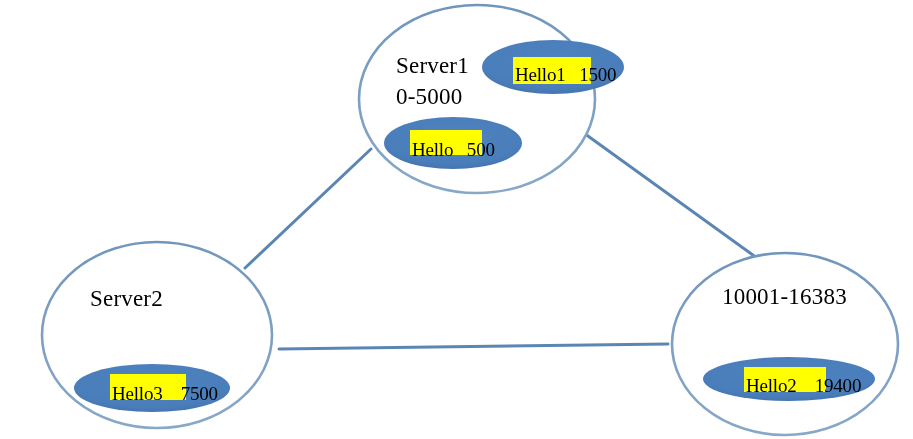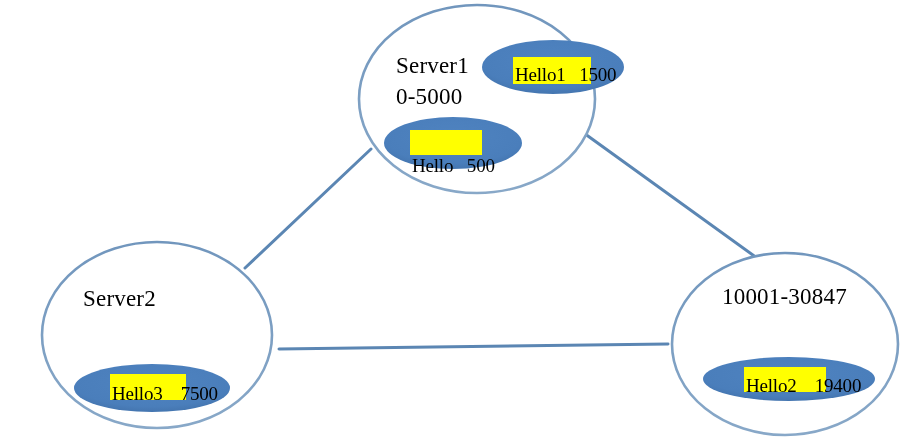--- a/index.html
+++ b/index.html
@@ -80,33 +80,33 @@
     <ellipse cx="453" cy="143" rx="69" ry="26" fill="url(#ellipseShade)"></ellipse>
     <ellipse cx="152" cy="388" rx="78" ry="24" fill="url(#ellipseShade)"></ellipse>
     <ellipse cx="789" cy="379" rx="86" ry="22" fill="url(#ellipseShade)"></ellipse>
   </svg>
 
   <div class="node-label" style="left:396px; top:50px;">
     <span>Server1</span>
     <span class="range">0-5000</span>
   </div>
 
-  <div class="node-label" style="left:83px; top:283px;">
+  <div class="node-label" style="left:90px; top:283px;">
     <span>Server2</span>
   </div>
 
   <div class="node-label" style="left:722px; top:281px;">
-    <span class="range">10001-30847</span>
+    <span class="range">10001-16383</span>
   </div>
 
   <div class="msg-box" style="left:513px; top:57px; width:78px; height:27px;"></div>
   <div class="msg-text" style="left:515px; top:65px;">Hello1   1500</div>
 
   <div class="msg-box" style="left:410px; top:130px; width:72px; height:25px;"></div>
-  <div class="msg-text" style="left:412px; top:156px;">Hello   500</div>
+  <div class="msg-text" style="left:412px; top:140px;">Hello   500</div>
 
   <div class="msg-box" style="left:110px; top:374px; width:76px; height:26px;"></div>
   <div class="msg-text" style="left:112px; top:384px;text-align:center;">Hello3    7500</div>
 
   <div class="msg-box" style="left:744px; top:367px; width:82px; height:25px;"></div>
   <div class="msg-text" style="left:746px; top:376px;">Hello2    19400</div>
 
 </div>
 
 </body></html>

